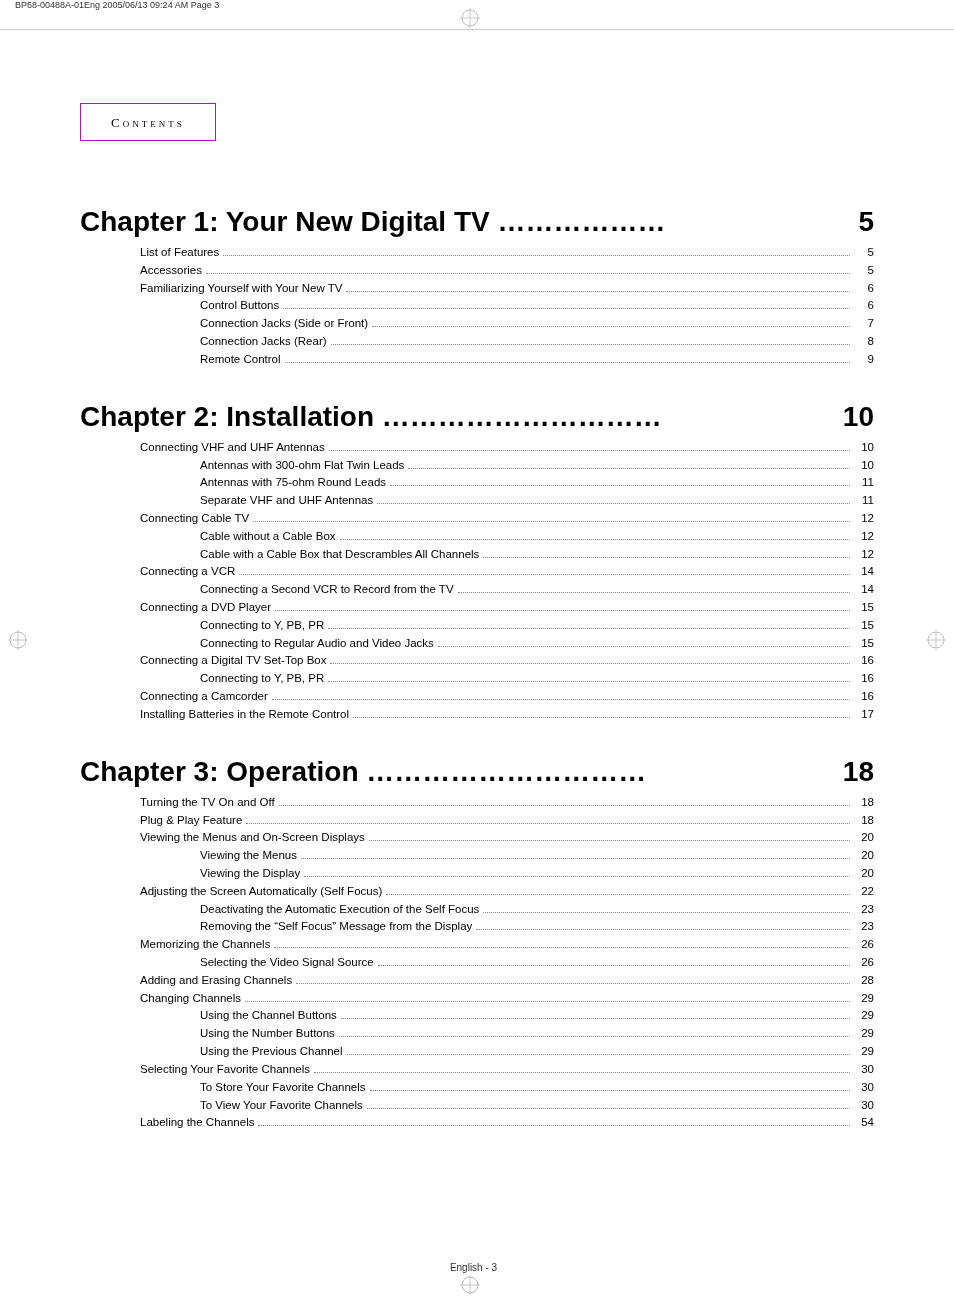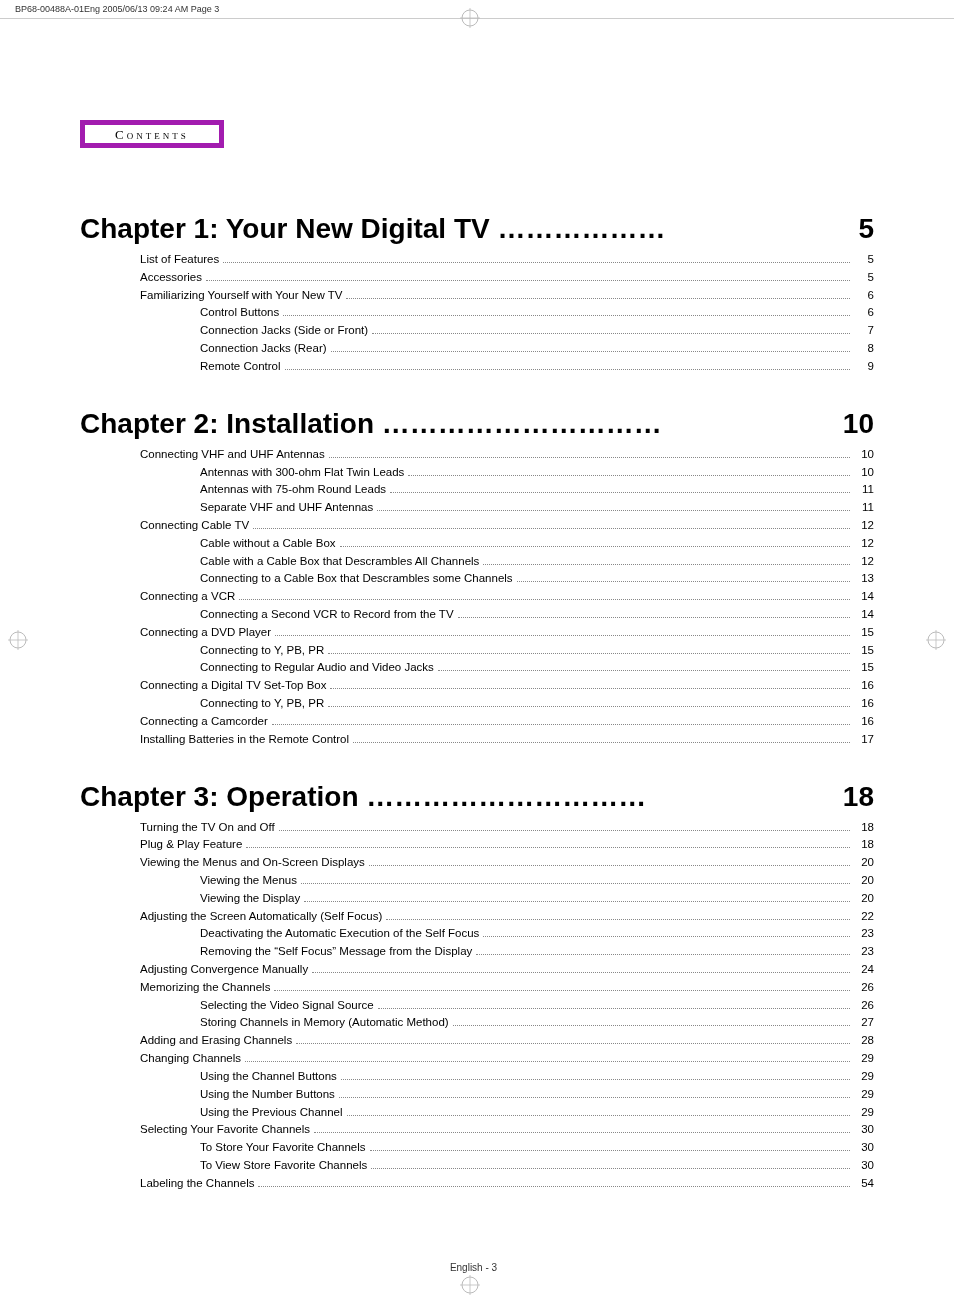--- a/index.html
+++ b/index.html
@@ -20,39 +20,39 @@
       padding: 60px 80px 60px 80px;
       position: relative;
     }
 
     
     .header-bar {
       position: absolute;
       top: 0;
       left: 0;
       right: 0;
-      height: 19px;
+      height: 30px;
       border-bottom: 1px solid #ccc;
       display: flex;
-      align-items: center;
+      align-items: flex-start;
       padding: 0 15px;
     }
     .header-text {
       font-size: 9px;
       color: #333;
       font-family: Arial, sans-serif;
     }
 
     
     .contents-box {
-      border: 5px solid #a21caf;
+      border: 1px solid #a21caf;
       display: inline-block;
-      padding: 0 30px;
+      padding: 9px 30px;
       margin-bottom: 35px;
-      margin-top: 20px;
+      margin-top: 3px;
     }
     .contents-title {
       font-size: 13px;
       letter-spacing: 3px;
       font-family: 'Times New Roman', Times, serif;
       font-variant: small-caps;
       color: #000;
     }
 
     
@@ -249,25 +249,20 @@
       <div class="toc-entry level-2">
         <span class="toc-label">Cable without a Cable Box</span>
         <span class="toc-dots"></span>
         <span class="toc-page">12</span>
       </div>
       <div class="toc-entry level-2">
         <span class="toc-label">Cable with a Cable Box that Descrambles All Channels</span>
         <span class="toc-dots"></span>
         <span class="toc-page">12</span>
       </div>
-      <div class="toc-entry level-2">
-        <span class="toc-label">Connecting to a Cable Box that Descrambles some Channels</span>
-        <span class="toc-dots"></span>
-        <span class="toc-page">13</span>
-      </div>
       <div class="toc-entry level-1">
         <span class="toc-label">Connecting a VCR</span>
         <span class="toc-dots"></span>
         <span class="toc-page">14</span>
       </div>
       <div class="toc-entry level-2">
         <span class="toc-label">Connecting a Second VCR to Record from the TV</span>
         <span class="toc-dots"></span>
         <span class="toc-page">14</span>
       </div>
@@ -345,39 +340,29 @@
         <span class="toc-label">Deactivating the Automatic Execution of the Self Focus</span>
         <span class="toc-dots"></span>
         <span class="toc-page">23</span>
       </div>
       <div class="toc-entry level-2">
         <span class="toc-label">Removing the “Self Focus” Message from the Display</span>
         <span class="toc-dots"></span>
         <span class="toc-page">23</span>
       </div>
       <div class="toc-entry level-1">
-        <span class="toc-label">Adjusting Convergence Manually</span>
-        <span class="toc-dots"></span>
-        <span class="toc-page">24</span>
-      </div>
-      <div class="toc-entry level-1">
         <span class="toc-label">Memorizing the Channels</span>
         <span class="toc-dots"></span>
         <span class="toc-page">26</span>
       </div>
       <div class="toc-entry level-2">
         <span class="toc-label">Selecting the Video Signal Source</span>
         <span class="toc-dots"></span>
         <span class="toc-page">26</span>
       </div>
-      <div class="toc-entry level-2">
-        <span class="toc-label">Storing Channels in Memory (Automatic Method)</span>
-        <span class="toc-dots"></span>
-        <span class="toc-page">27</span>
-      </div>
       <div class="toc-entry level-1">
         <span class="toc-label">Adding and Erasing Channels</span>
         <span class="toc-dots"></span>
         <span class="toc-page">28</span>
       </div>
       <div class="toc-entry level-1">
         <span class="toc-label">Changing Channels</span>
         <span class="toc-dots"></span>
         <span class="toc-page">29</span>
       </div>
@@ -400,21 +385,21 @@
         <span class="toc-label">Selecting Your Favorite Channels</span>
         <span class="toc-dots"></span>
         <span class="toc-page">30</span>
       </div>
       <div class="toc-entry level-2">
         <span class="toc-label">To Store Your Favorite Channels</span>
         <span class="toc-dots"></span>
         <span class="toc-page">30</span>
       </div>
       <div class="toc-entry level-2">
-        <span class="toc-label">To View Store Favorite Channels</span>
+        <span class="toc-label">To View Your Favorite Channels</span>
         <span class="toc-dots"></span>
         <span class="toc-page">30</span>
       </div>
       <div class="toc-entry level-1">
         <span class="toc-label">Labeling the Channels</span>
         <span class="toc-dots"></span>
         <span class="toc-page">54</span>
       </div>
       <div style="height: 12px;"></div>
     </div>

